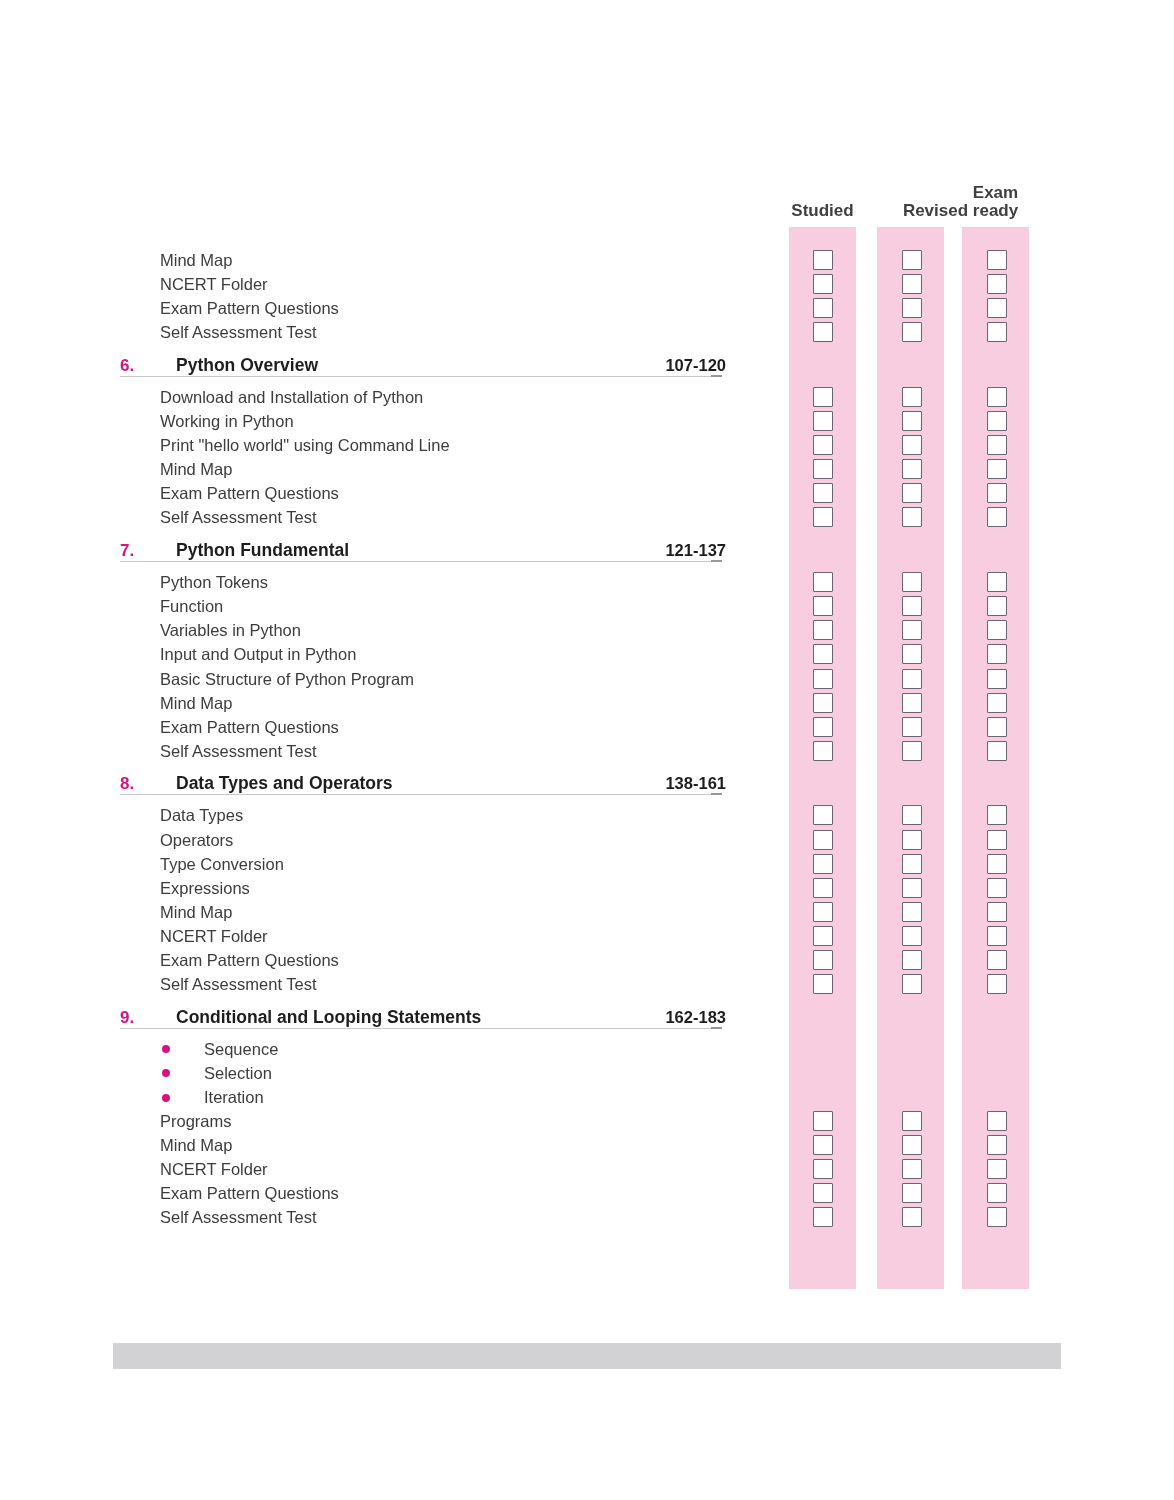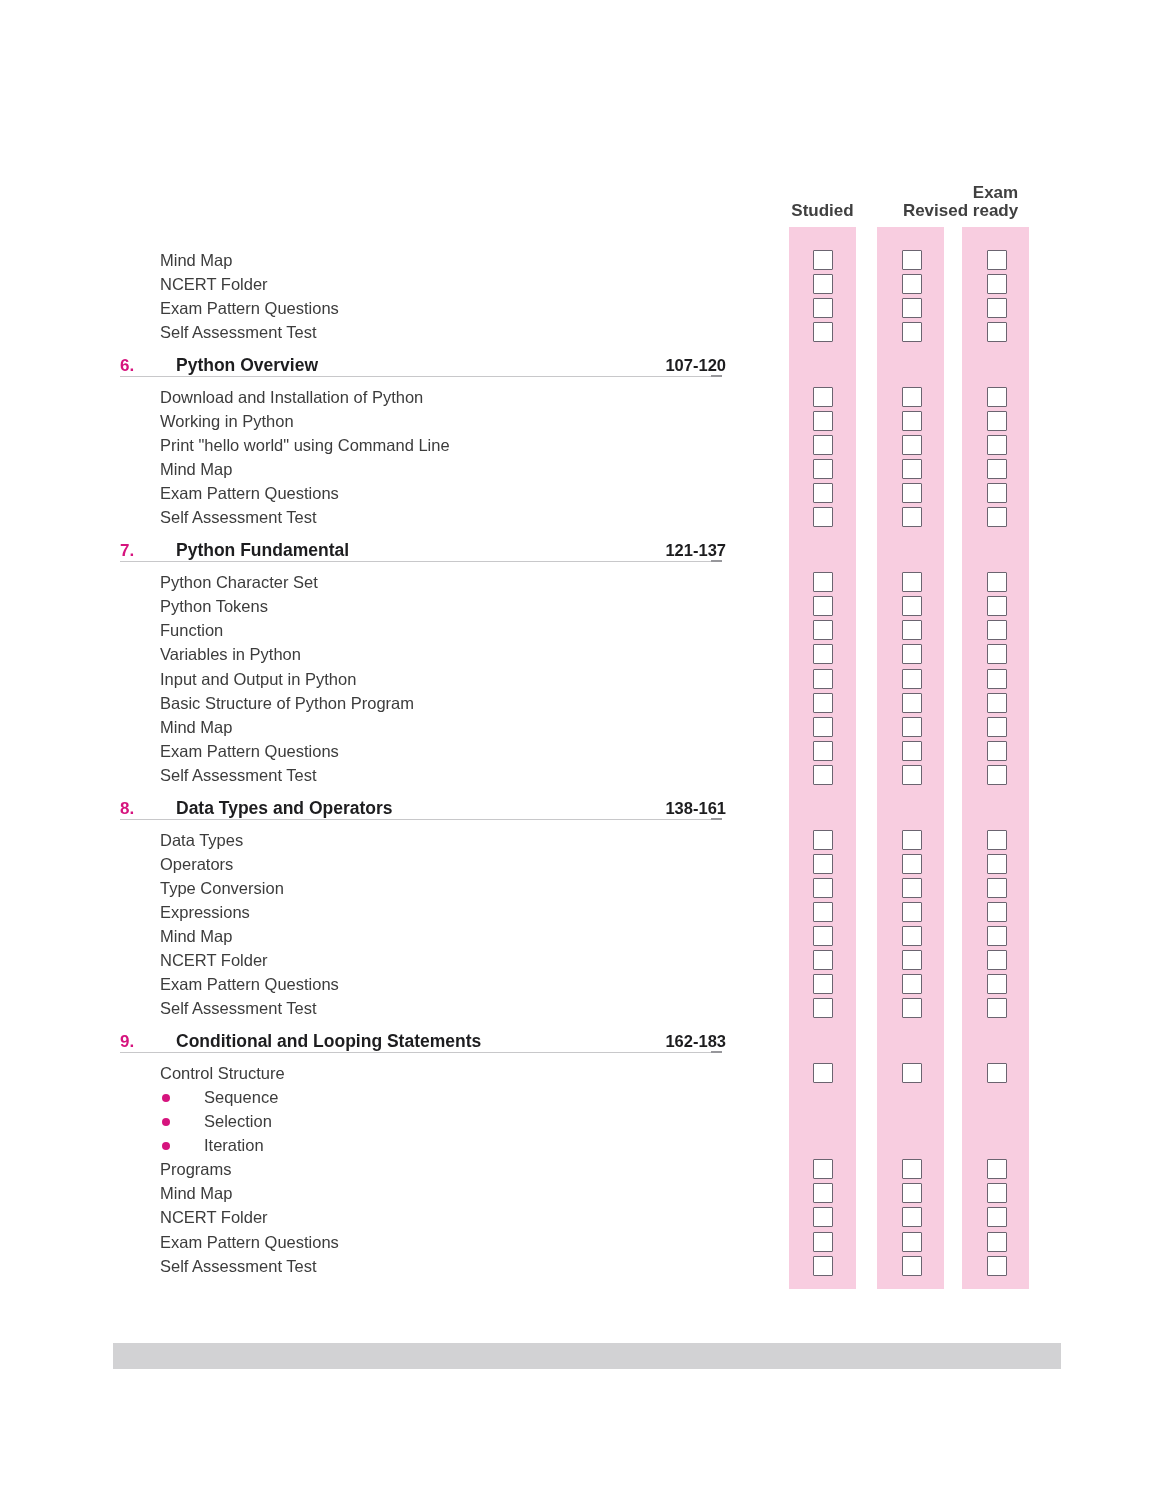--- a/index.html
+++ b/index.html
@@ -174,26 +174,20 @@
         <span class="cb c2"></span>
       </div>
       <div class="shead">
         <span class="num">7.</span>
         <span class="ttl">Python Fundamental</span>
         <span class="pgs">121-137</span>
         <span class="rule"></span>
         <span class="rule-tick"></span>
       </div>
       <div class="row">
-        <span class="lbl">Python Character Set</span>
-        <span class="cb c0"></span>
-        <span class="cb c1"></span>
-        <span class="cb c2"></span>
-      </div>
-      <div class="row">
         <span class="lbl">Python Tokens</span>
         <span class="cb c0"></span>
         <span class="cb c1"></span>
         <span class="cb c2"></span>
       </div>
       <div class="row">
         <span class="lbl">Function</span>
         <span class="cb c0"></span>
         <span class="cb c1"></span>
         <span class="cb c2"></span>
@@ -289,26 +283,20 @@
         <span class="cb c1"></span>
         <span class="cb c2"></span>
       </div>
       <div class="shead">
         <span class="num">9.</span>
         <span class="ttl">Conditional and Looping Statements</span>
         <span class="pgs">162-183</span>
         <span class="rule"></span>
         <span class="rule-tick"></span>
       </div>
-      <div class="row">
-        <span class="lbl">Control Structure</span>
-        <span class="cb c0"></span>
-        <span class="cb c1"></span>
-        <span class="cb c2"></span>
-      </div>
       <div class="row bullet">
         <span class="dot"></span>
         <span class="lbl">Sequence</span>
       </div>
       <div class="row bullet">
         <span class="dot"></span>
         <span class="lbl">Selection</span>
       </div>
       <div class="row bullet">
         <span class="dot"></span>

